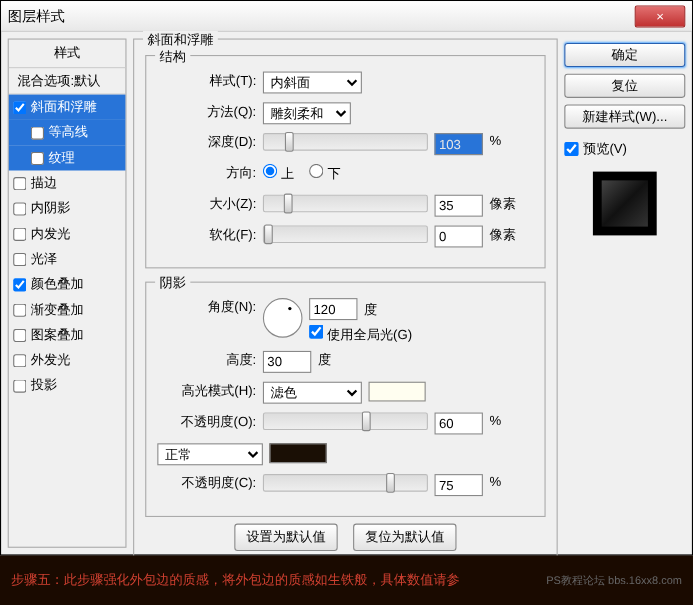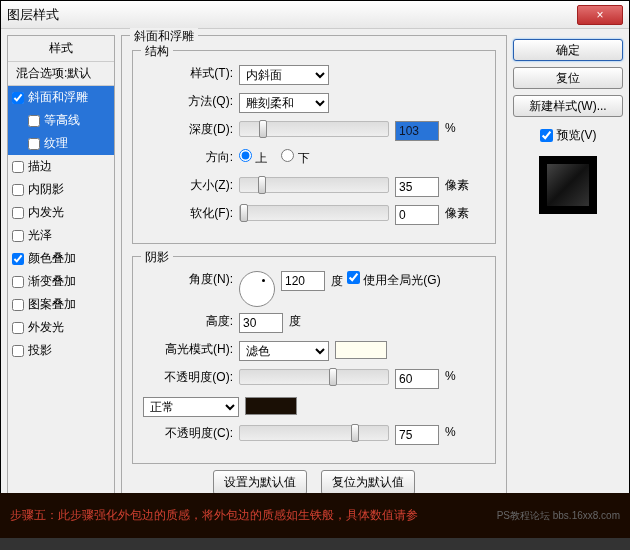--- a/index.html
+++ b/index.html
@@ -20,34 +20,34 @@
 .mid-panel { flex: 1; display: flex; flex-direction: column; gap: 6px; }
 .fieldset2 { border: 1px solid #aaa; padding: 8px 10px 10px; position: relative; }
 .fieldset2 > .legend { position: absolute; top: -8px; left: 8px; background: #f0f0f0; padding: 0 4px; }
 .frow { display: flex; align-items: flex-start; margin: 6px 0; gap: 6px; min-height: 22px; }
 .flabel { width: 90px; text-align: right; }
 select { border: 1px solid #888; background: #fff; height: 20px; font-size: 12px; padding: 0 2px; }
 .slider { flex: 1; height: 16px; position: relative; background: linear-gradient(#ddd,#eee); border: 1px solid #bbb; border-radius: 2px; max-width: 150px; }
 .slider .thumb { position: absolute; top: -2px; width: 8px; height: 18px; background: linear-gradient(#fff,#ccc); border: 1px solid #888; border-radius: 2px; }
 input[type=text] { border: 1px solid #888; height: 20px; padding: 0 3px; text-align: left; }
 input[type=text].num { width: 44px; }
-input[type=text].hl { background: #2874d8; color: #0f172a; }
+input[type=text].hl { background: #2874d8; color: #e5e5e5; }
 .unit { width: 30px; }
 .dial { width: 36px; height: 36px; border: 1px solid #888; border-radius: 50%; background: #fff; position: relative; }
 .dial::after { content:""; position:absolute; width:3px; height:3px; background:#000; left:22px; top:7px; border-radius:50%; }
 .swatch { width: 52px; height: 18px; border: 1px solid #888; }
 .gloss { width: 36px; height: 24px; border: 1px solid #888; background: linear-gradient(135deg, #fff 0%, #fff 48%, #888 52%, #888 100%); }
 .btn { background: linear-gradient(#fff,#e2e2e2); border: 1px solid #888; border-radius: 3px; padding: 3px 10px; cursor: pointer; }
 .right-panel { width: 110px; display: flex; flex-direction: column; gap: 6px; align-items: stretch; padding-top: 4px; }
 .rbtn { background: linear-gradient(#fff,#e2e2e2); border: 1px solid #888; border-radius: 3px; height: 22px; cursor: pointer; text-align: center; line-height: 20px; }
 .rbtn.primary { border: 1px solid #2860b0; box-shadow: 0 0 2px #5af; }
-.preview-row { display: flex; align-items: center; gap: 4px; justify-content: center; margin-top: 4px; }
+.preview-row { display: flex; align-items: center; gap: 4px; justify-content: flex-start; margin-top: 4px; }
 .preview-box { width: 58px; height: 58px; background: #000; margin: 6px auto; position: relative; }
 .preview-box::before { content:""; position:absolute; left:8px; top:8px; right:8px; bottom:8px; background: linear-gradient(135deg,#444,#111 50%,#333); }
-.bottom-caption { position: absolute; left: 0; right: 0; bottom: 12px; height: 45px; background: #1a0a00; color: #d04030; padding: 6px 10px; display: flex; align-items: center; }
+.bottom-caption { position: absolute; left: 0; right: 0; bottom: 0; height: 45px; background: #1a0a00; color: #d04030; padding: 6px 10px; display: flex; align-items: center; }
 .bottom-caption .wm { color: #666; font-size: 10px; margin-left: auto; }
 .radio-grp { display: flex; gap: 14px; align-items: center; }
 .bottom-btns { display: flex; gap: 14px; justify-content: center; margin-top: 6px; }
 </style>
 </head>
 <body>
 
 <div class="dialog">
   <div class="titlebar">
     <span class="title">图层样式</span>
@@ -118,21 +118,21 @@
       <div class="fieldset2">
         <span class="legend">斜面和浮雕</span>
         <div class="fieldset2" style="margin-top:6px;">
           <span class="legend">结构</span>
           <div class="frow">
             <span class="flabel">样式(T):</span>
             <select style="width:90px"><option>内斜面</option></select>
           </div>
           <div class="frow">
             <span class="flabel">方法(Q):</span>
-            <select style="width:90px"><option>雕刻柔和</option></select>
+            <select style="width:80px"><option>雕刻柔和</option></select>
           </div>
           <div class="frow">
             <span class="flabel">深度(D):</span>
             <div class="slider">
                 <div class="thumb" style="left:13%"></div>
               </div>
             <input type="text" class="num hl" value="103" style="">
             <span class="unit">%</span>
           </div>
           <div class="frow">
@@ -157,21 +157,21 @@
               </div>
             <input type="text" class="num" value="0" style="">
             <span class="unit">像素</span>
           </div>
         </div>
         <div class="fieldset2" style="margin-top:12px;">
           <span class="legend">阴影</span>
           <div class="frow">
             <span class="flabel">角度(N):</span>
             <div class="dial"></div>
-            <div style="display:flex;flex-direction:row;gap:4px;">
+            <div style="display:flex;flex-direction:column;gap:4px;">
               <div style="display:flex;gap:6px;align-items:center;">
                 <input type="text" class="num" value="120" style="">
                 <span>度</span>
               </div>
               <label><input type="checkbox" checked="" style=""> <span>使用全局光(G)</span></label>
             </div>
           </div>
           <div class="frow">
             <span class="flabel">高度:</span>
             <input type="text" class="num" value="30" style="">

